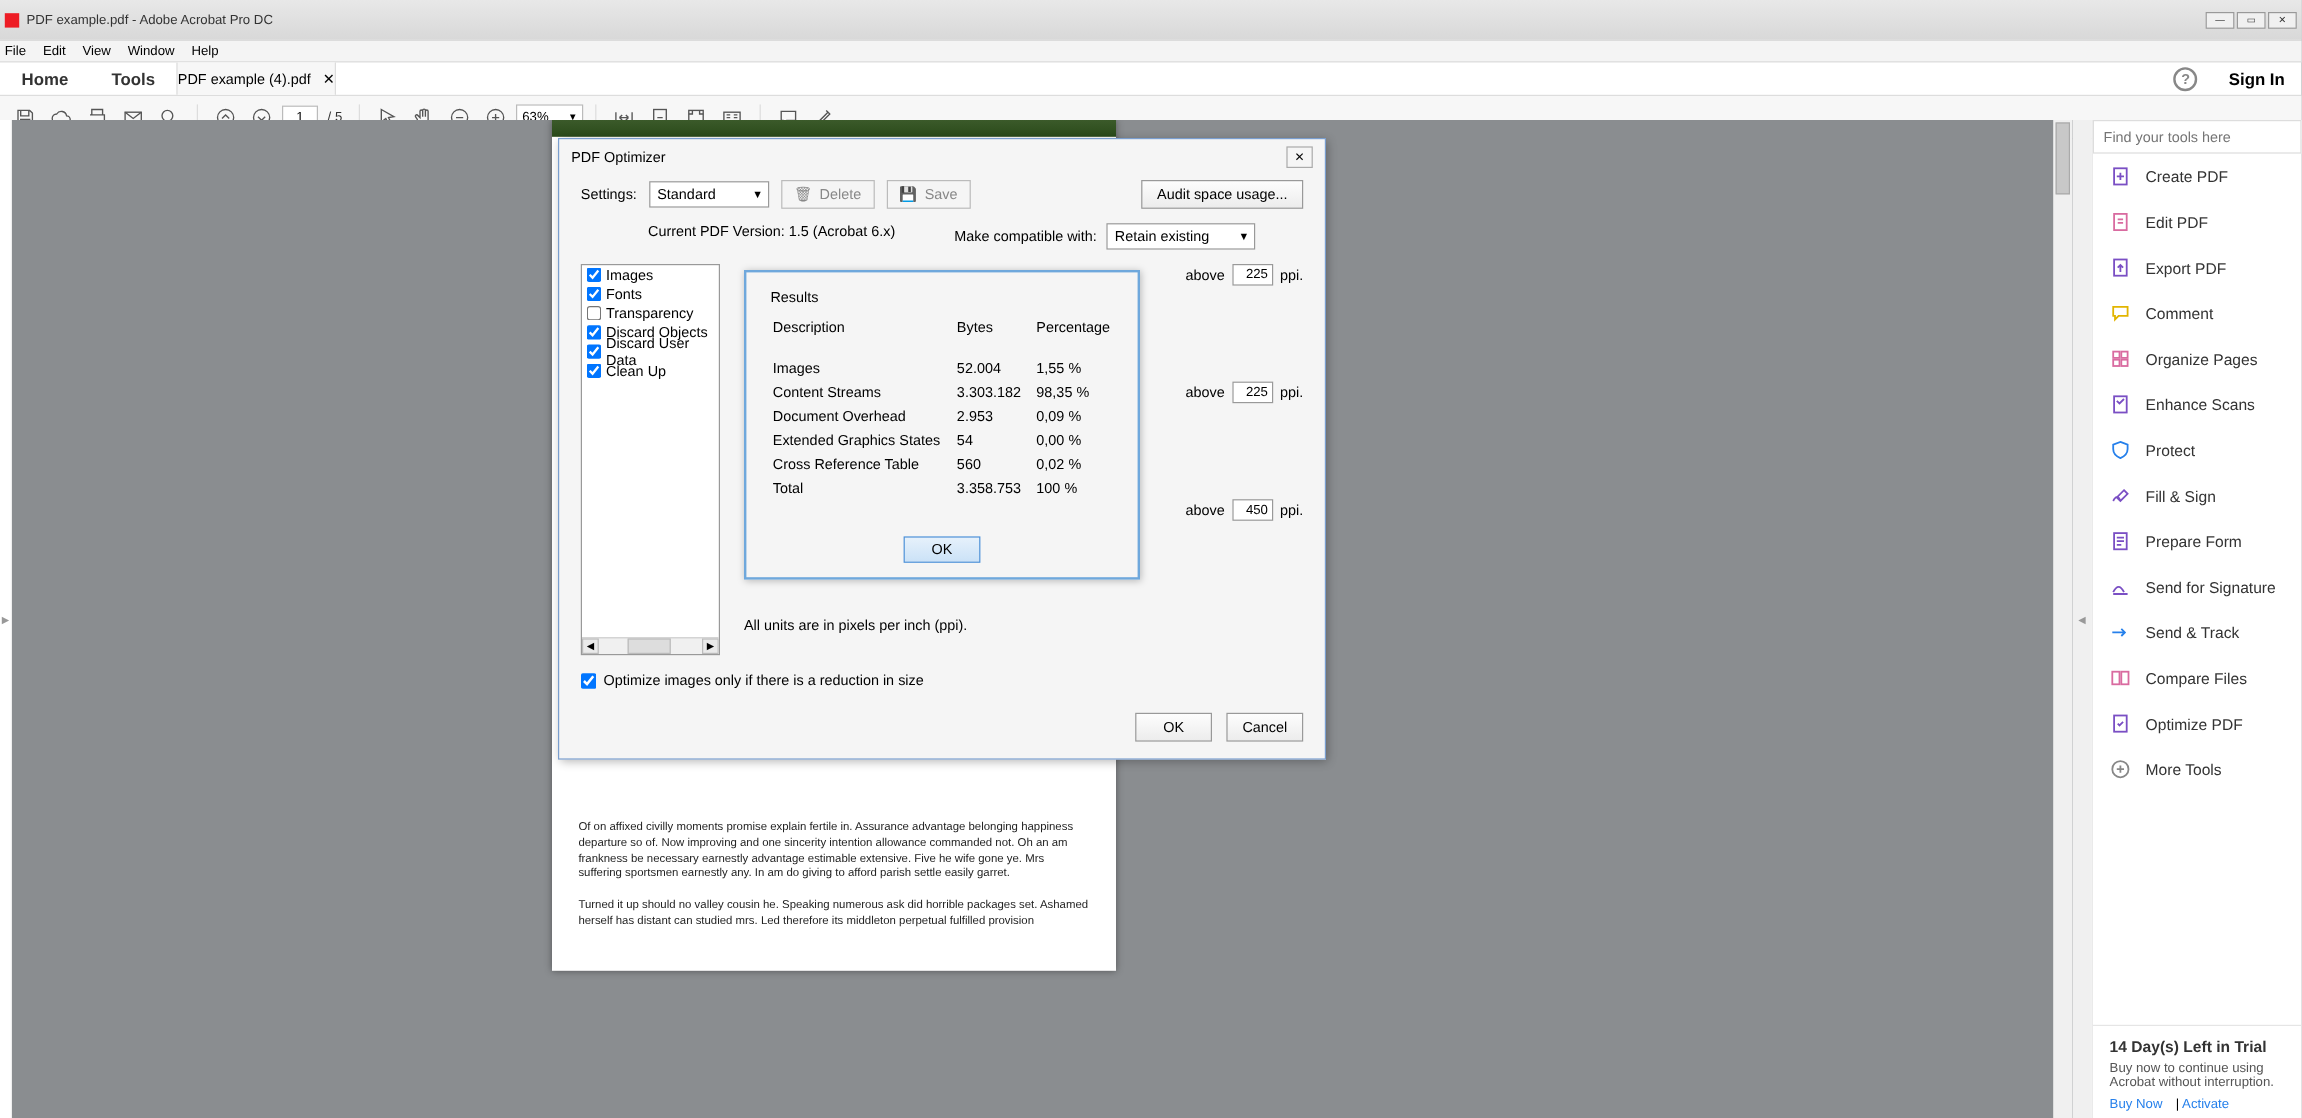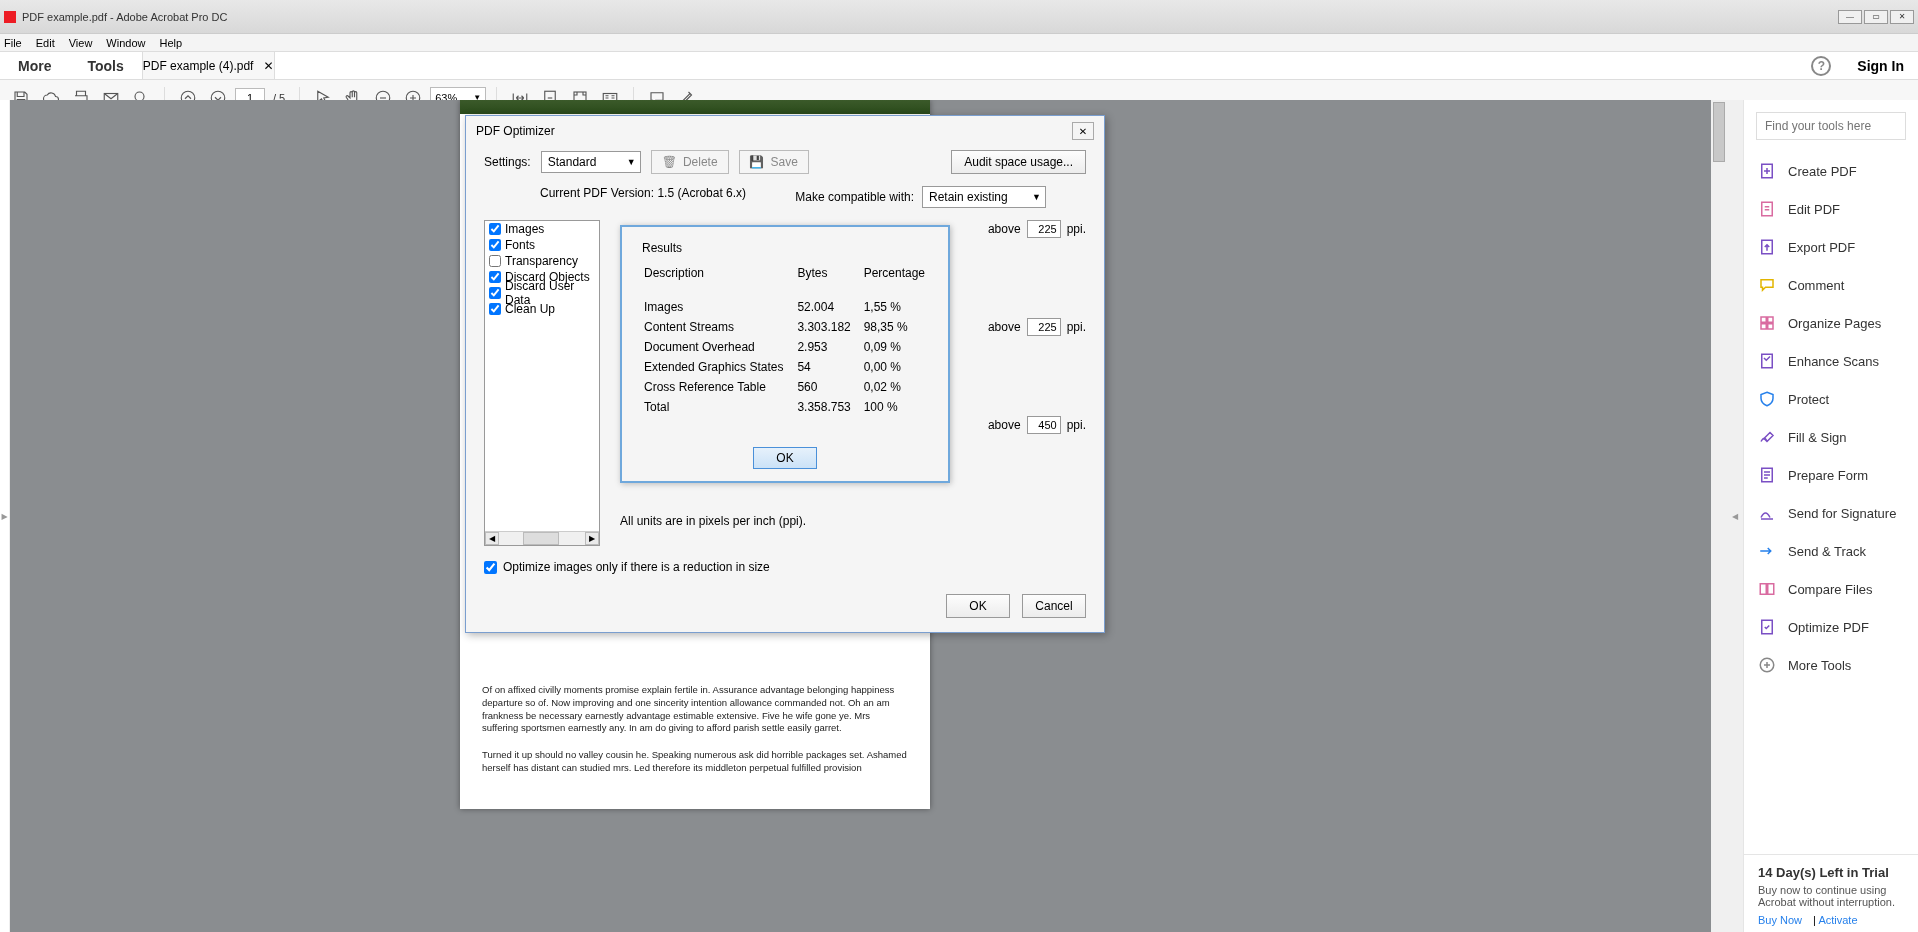--- a/index.html
+++ b/index.html
@@ -43,21 +43,21 @@
 
 .paper { position:absolute; left:450px; top:0; width:470px; background:#fff; box-shadow:0 0 6px rgba(0,0,0,.4); }
 .paper .trees { height:14px; background: linear-gradient(#3b5a2a, #2a4a1a); position:relative; }
 .paper .text { padding: 570px 22px 20px 22px; font-size: 9.5px; color:#222; line-height:1.35; }
 .paper .text p { margin-bottom: 14px; }
 
 
 .rightgutter { width: 16px; background:#f0f0f0; display:flex;align-items:center;justify-content:center; }
 .rightgutter .tri { font-size:8px; color:#999; }
 .right-panel { width: 175px; background: #fff; border-left:1px solid #e5e5e5; display:flex; flex-direction:column; }
-.right-search { margin: 12px; }
+.right-search { }
 .right-search input { width: 100%; height:28px; border:1px solid #ddd; padding:0 8px; font-size:12px; color:#999; }
 .tool-list { flex:1; overflow:auto; }
 .tool-item { display:flex; align-items:center; height:38px; padding: 0 14px; font-size: 13px; color:#333; gap:12px; }
 .tool-item .ico { width:18px; height:18px; display:flex;align-items:center;justify-content:center; color:#7a4fc4; }
 .tool-item .ico svg { width:18px; height:18px; }
 .trial-box { border-top:1px solid #e5e5e5; padding: 10px 14px 6px; }
 .trial-box .title { font-size: 13px; font-weight:bold; color:#333; margin-bottom:4px; }
 .trial-box .desc { font-size: 11px; color:#555; margin-bottom:6px; }
 .trial-box .links { font-size: 11px; }
 .trial-box .links a { color:#2680eb; text-decoration:none; margin-right:8px; }
@@ -123,21 +123,21 @@
 
 <div class="menubar">
   <span>File</span>
   <span>Edit</span>
   <span>View</span>
   <span>Window</span>
   <span>Help</span>
 </div>
 
 <div class="tabrow">
-  <div class="hometab">More</div>
+  <div class="hometab">Home</div>
   <div class="toolstab">Tools</div>
   <div class="doctab">
     <span>PDF example (4).pdf</span>
     <span class="close-x">✕</span>
   </div>
   <div class="spacer"></div>
   <div class="helpcircle">?</div>
   <div class="signin">Sign In</div>
 </div>
 

